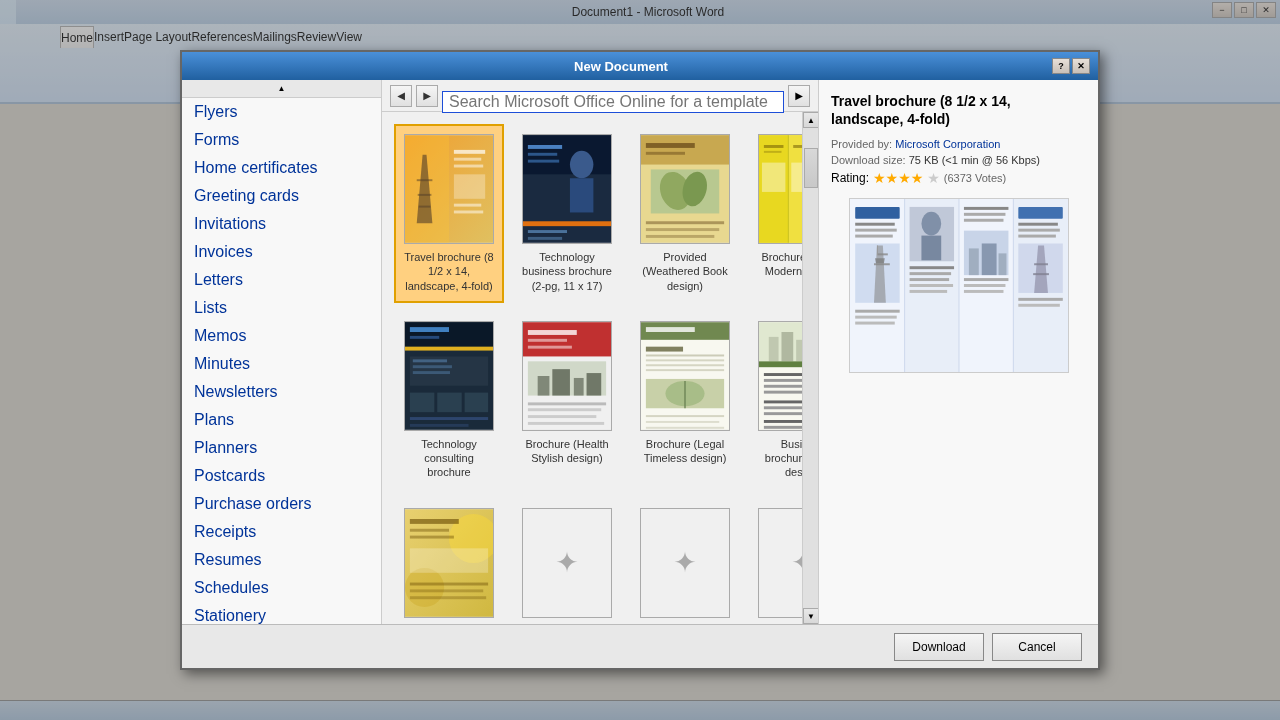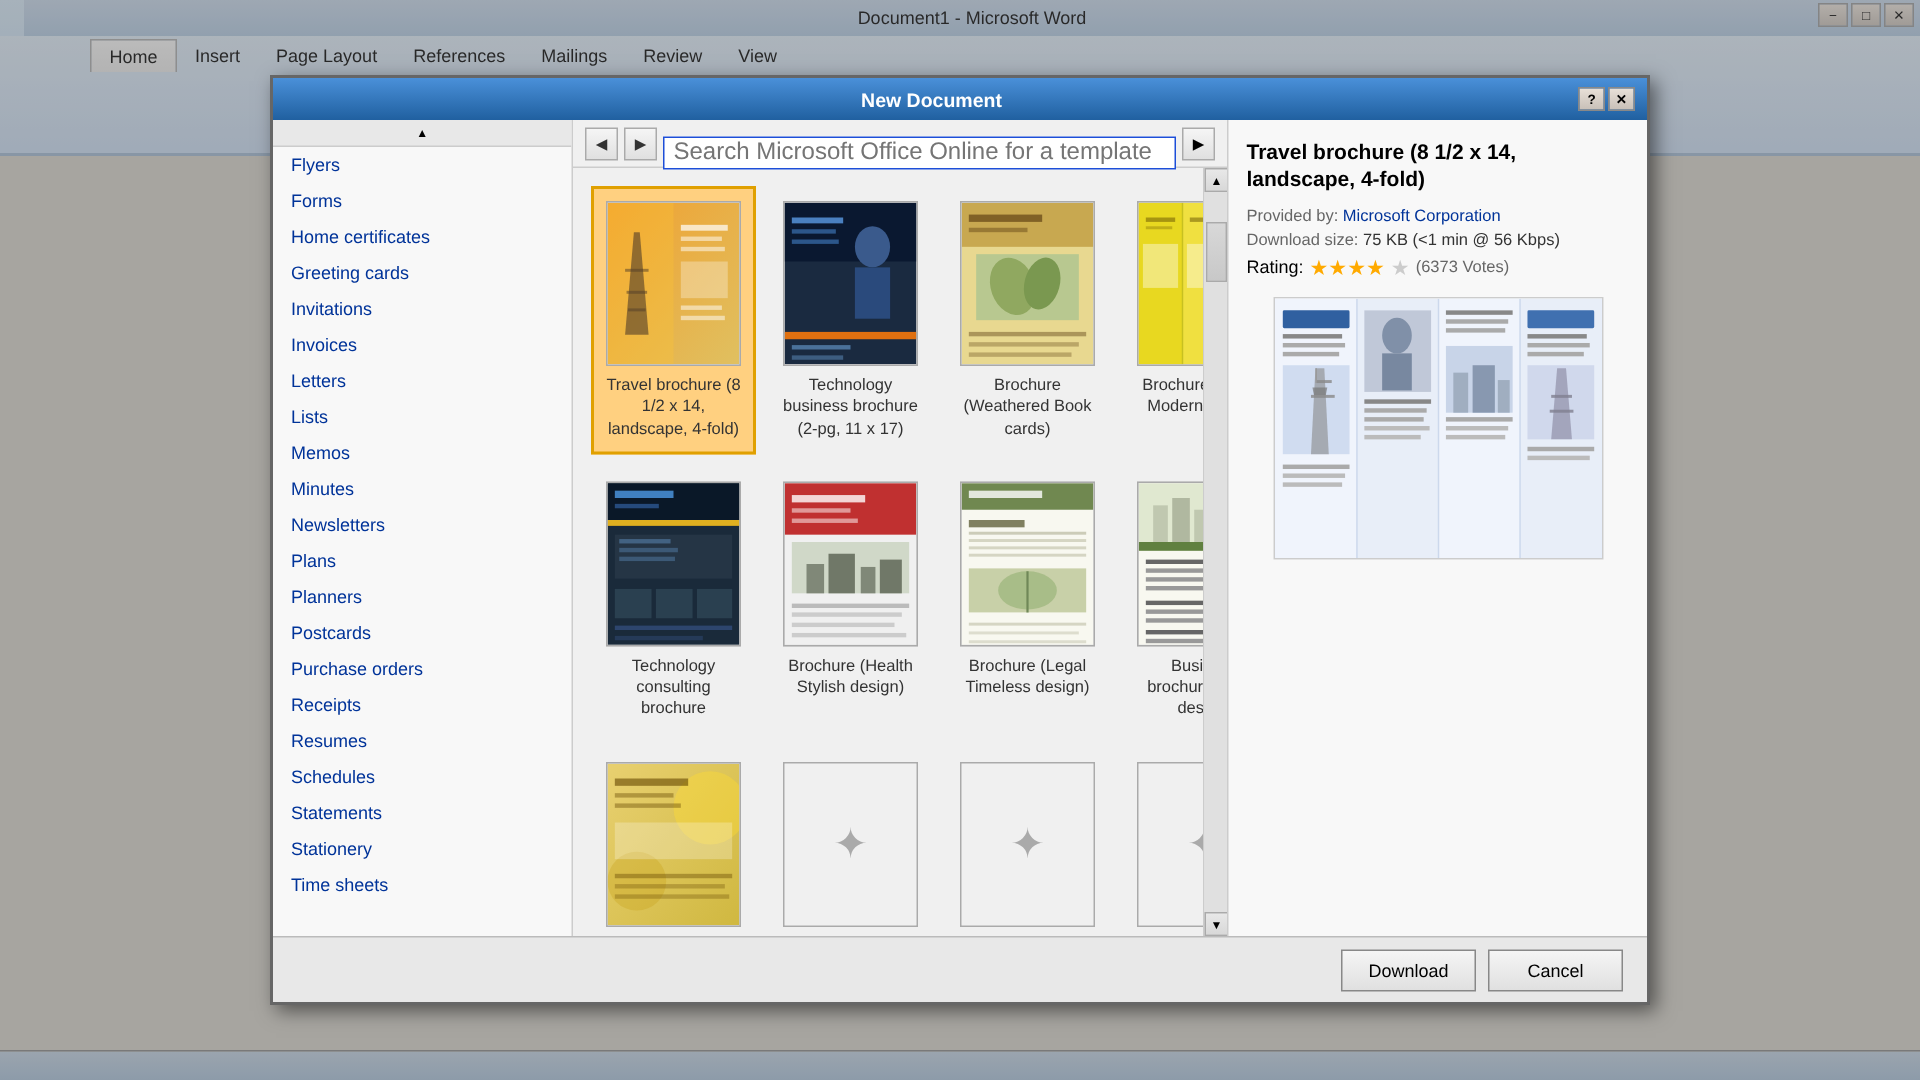--- a/index.html
+++ b/index.html
@@ -67,21 +67,21 @@
     }
 
     .ribbon-tabs {
       display: flex;
       gap: 0;
       padding: 2px 60px 0 60px;
       height: 24px;
     }
 
     .ribbon-tab {
-      padding: 3px 12px;
+      padding: 3px 0;
       font-size: 12px;
       cursor: pointer;
       background: transparent;
       border: none;
       color: #000;
     }
 
     .ribbon-tab.active {
       background: linear-gradient(to bottom, #f5f5f5, #e8e8e8);
       border: 1px solid #aaa;
@@ -174,21 +174,21 @@
       justify-content: center;
       cursor: pointer;
       font-size: 8px;
       z-index: 5;
     }
 
     .sidebar-item {
       padding: 5px 12px;
       cursor: pointer;
       color: #003399;
-      font-size: 12px;
+      font-size: 16px;
       text-decoration: none;
       display: block;
     }
 
     
     .main-content {
       flex: 1;
       display: flex;
       flex-direction: column;
       overflow: hidden;
@@ -555,21 +555,20 @@
             <div class="sidebar-item">Memos</div>
             <div class="sidebar-item">Minutes</div>
             <div class="sidebar-item">Newsletters</div>
             <div class="sidebar-item">Plans</div>
             <div class="sidebar-item">Planners</div>
             <div class="sidebar-item">Postcards</div>
             <div class="sidebar-item">Purchase orders</div>
             <div class="sidebar-item">Receipts</div>
             <div class="sidebar-item">Resumes</div>
             <div class="sidebar-item">Schedules</div>
-            <div class="sidebar-item">Statements</div>
             <div class="sidebar-item">Stationery</div>
             <div class="sidebar-item">Time sheets</div>
           </div>
       </div>
 
       <div class="main-content">
 
         <div class="toolbar-row">
           <div class="nav-btn">◀</div>
           <div class="nav-btn">▶</div>
@@ -640,21 +639,21 @@
 
         <rect x="10" y="35" width="70" height="45" fill="#b8c890"></rect>
 
         <ellipse cx="35" cy="57" rx="15" ry="20" fill="#90a860" transform="rotate(-20,35,57)"></ellipse>
         <ellipse cx="55" cy="55" rx="12" ry="18" fill="#7a9850" transform="rotate(15,55,55)"></ellipse>
         <rect x="5" y="88" width="80" height="3" fill="rgba(80,50,10,0.4)"></rect>
         <rect x="5" y="95" width="75" height="3" fill="rgba(80,50,10,0.3)"></rect>
         <rect x="5" y="102" width="70" height="3" fill="rgba(80,50,10,0.3)"></rect>
       </svg></div>
                   </div>
-                  <div class="template-label">Brochure (Weathered Book cards)</div>
+                  <div class="template-label">Provided (Weathered Book design)</div>
                 </div>
                 <div class="template-item">
                   <div class="template-thumb">
                     <div style="width: 100%; height: 100%; position: relative; overflow: hidden;"><svg width="100%" height="100%" viewBox="0 0 90 110">
         <rect width="90" height="110" fill="#f0e040"></rect>
 
         <rect x="0" y="0" width="30" height="110" fill="#e8d820"></rect>
         <rect x="30" y="0" width="30" height="110" fill="#f0e040"></rect>
         <rect x="60" y="0" width="30" height="110" fill="#e0d010"></rect>
 

